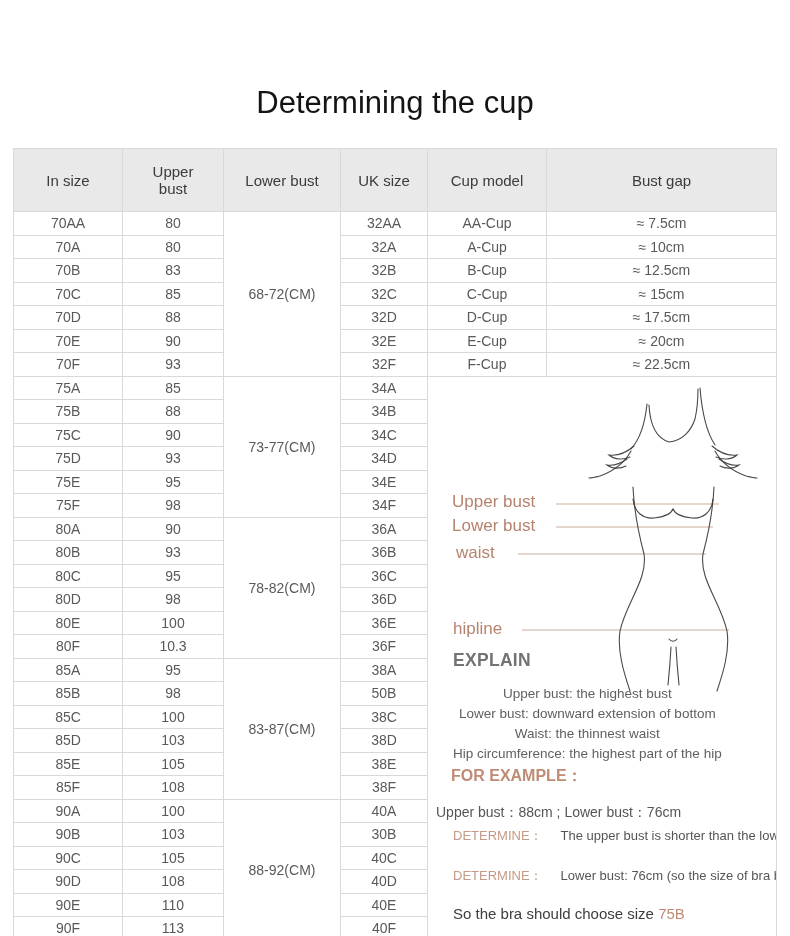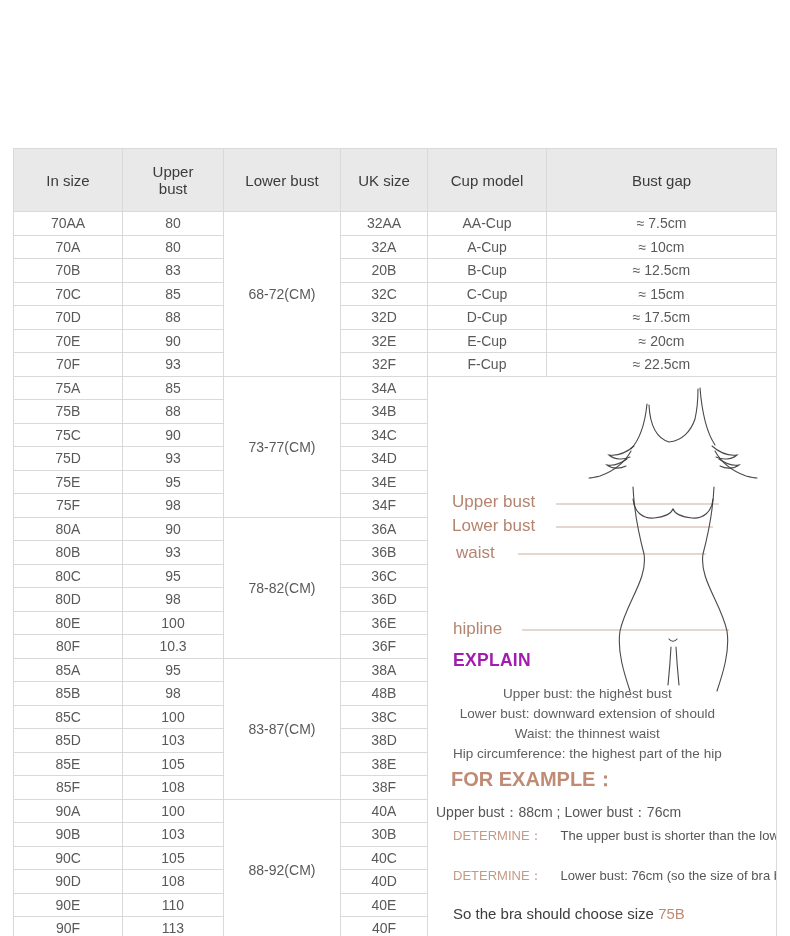--- a/index.html
+++ b/index.html
@@ -23,39 +23,40 @@
   .body-line{fill:none;stroke:#3a3a3a;stroke-width:1.1;stroke-linecap:round;stroke-opacity:.92;}
   .measure-line{stroke:#ccb09c;stroke-width:1.2;}
 
   .diagram-label{position:absolute;font-size:17px;font-weight:500;color:#b5846f;white-space:nowrap;}
   .lbl-upper{left:24px;top:115px;}
   .lbl-lower{left:24px;top:139px;}
   .lbl-waist{left:28px;top:166px;}
   .lbl-hip{left:25px;top:242px;}
 
   .explain-heading{position:absolute;left:25px;top:273px;font-size:17.5px;font-weight:700;
-         color:#a21caf;letter-spacing:.3px;}
+         color:#737373;letter-spacing:.3px;}
   .explain-lines{position:absolute;left:25px;top:307px;font-size:13.5px;color:#5f5f5f;
          line-height:20px;white-space:nowrap;}
-  .for-example{position:absolute;left:23px;top:389px;font-size:20px;font-weight:700;
+  .for-example{position:absolute;left:23px;top:389px;font-size:16px;font-weight:700;
          color:#c08b74;white-space:nowrap;}
   .example-intro{position:absolute;left:8px;top:427px;font-size:14px;color:#555555;white-space:nowrap;}
   .det{position:absolute;left:25px;margin:0;font-size:13px;color:#555555;line-height:18.5px;}
   .det1{top:450px;width:322px;}
   .det2{top:490px;width:278px;}
   .det-label{color:#c49a85;margin-right:18px;}
   .conclusion{position:absolute;left:25px;top:528px;font-size:15px;font-weight:400;
          color:#3d3d3d;white-space:nowrap;}
   .size-highlight{color:#c08b74;}
 </style>
 </head>
 <body>
 
 <div class="page">
 
+  <h1 class="title">Determining the cup</h1>
 
   <table class="size-table">
     <colgroup>
       <col style="width:109px">
         <col style="width:101px">
         <col style="width:117px">
       <col style="width:87px">
         <col style="width:119px">
         <col style="width:230px">
     </colgroup>
@@ -81,21 +82,21 @@
         <tr>
           <td>70A</td>
           <td>80</td>
           <td>32A</td>
           <td>A-Cup</td>
           <td>≈ 10cm</td>
         </tr>
         <tr>
           <td>70B</td>
           <td>83</td>
-          <td>20B</td>
+          <td>32B</td>
           <td>B-Cup</td>
           <td>≈ 12.5cm</td>
         </tr>
         <tr>
           <td>70C</td>
           <td>85</td>
           <td>32C</td>
           <td>C-Cup</td>
           <td>≈ 15cm</td>
         </tr>
@@ -157,21 +158,21 @@
       </svg>
 
       <div class="diagram-label lbl-upper">Upper bust</div>
       <div class="diagram-label lbl-lower">Lower bust</div>
       <div class="diagram-label lbl-waist">waist</div>
       <div class="diagram-label lbl-hip">hipline</div>
 
       <div class="explain-heading">EXPLAIN</div>
       <div class="explain-lines">
         <div>Upper bust: the highest bust</div>
-        <div>Lower bust: downward extension of should</div>
+        <div>Lower bust: downward extension of bottom</div>
         <div>Waist: the thinnest waist</div>
         <div>Hip circumference: the highest part of the hip</div>
       </div>
 
       <div class="for-example">FOR EXAMPLE：</div>
       <div class="example-intro">Upper bust：88cm ; Lower bust：76cm</div>
 
       <p class="det det1">
         <span class="det-label">DETERMINE：</span><span>The upper bust is shorter than the lower bust (88-76 = 12), and 12 corresponds to B cup</span>
       </p>
@@ -243,21 +244,21 @@
         </tr>
         <tr>
           <td>85A</td>
           <td>95</td>
           <td rowspan="6">83-87(CM)</td>
           <td>38A</td>
         </tr>
         <tr>
           <td>85B</td>
           <td>98</td>
-          <td>48B</td>
+          <td>50B</td>
         </tr>
         <tr>
           <td>85C</td>
           <td>100</td>
           <td>38C</td>
         </tr>
         <tr>
           <td>85D</td>
           <td>103</td>
           <td>38D</td>

